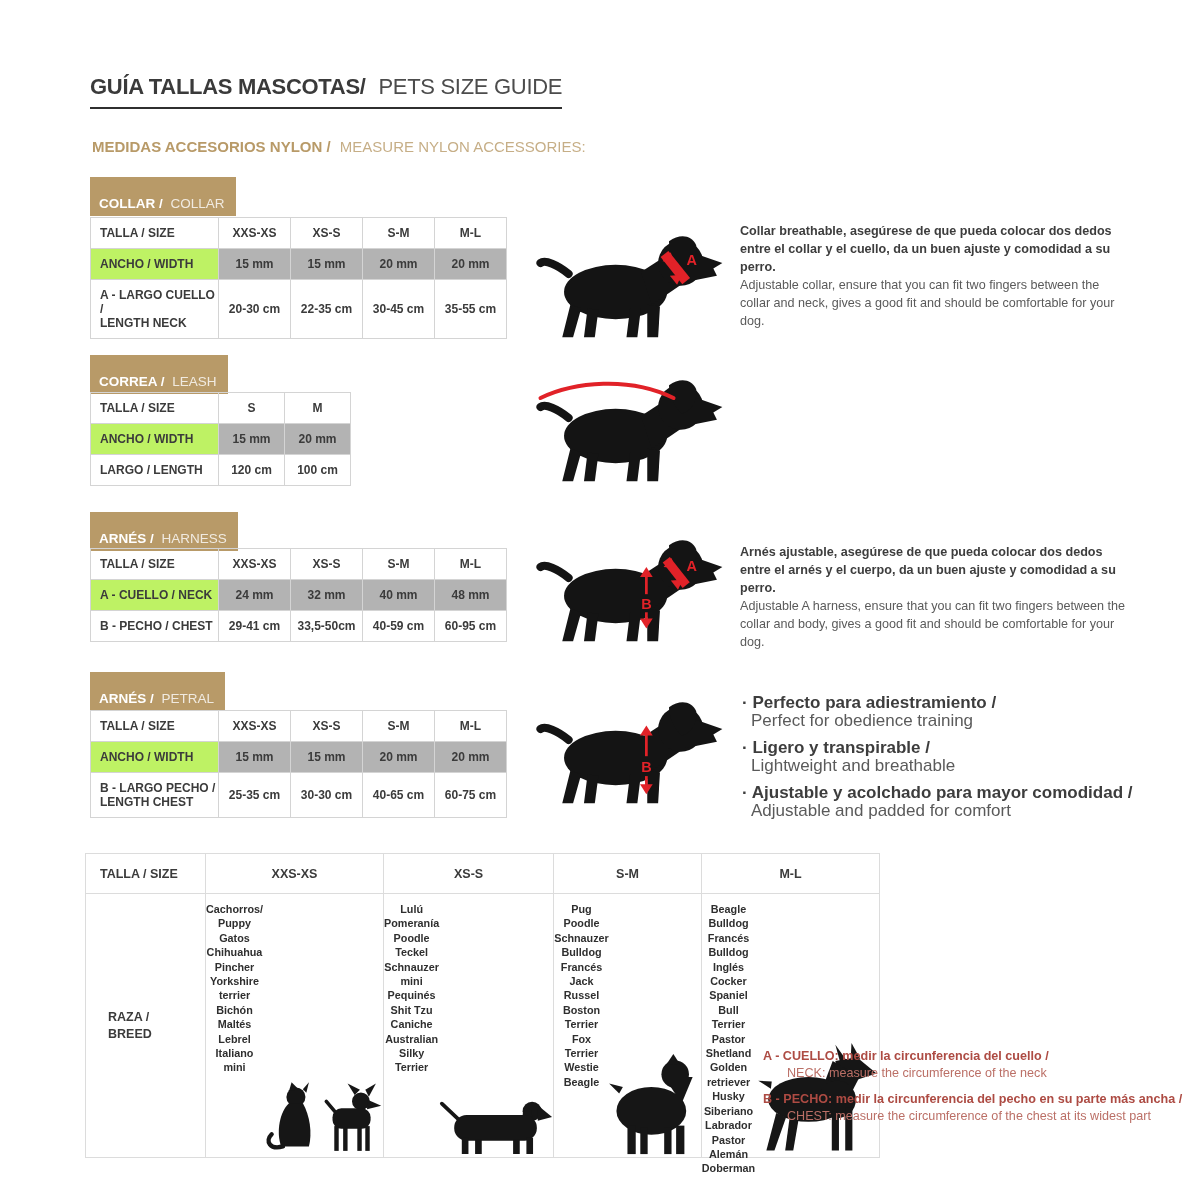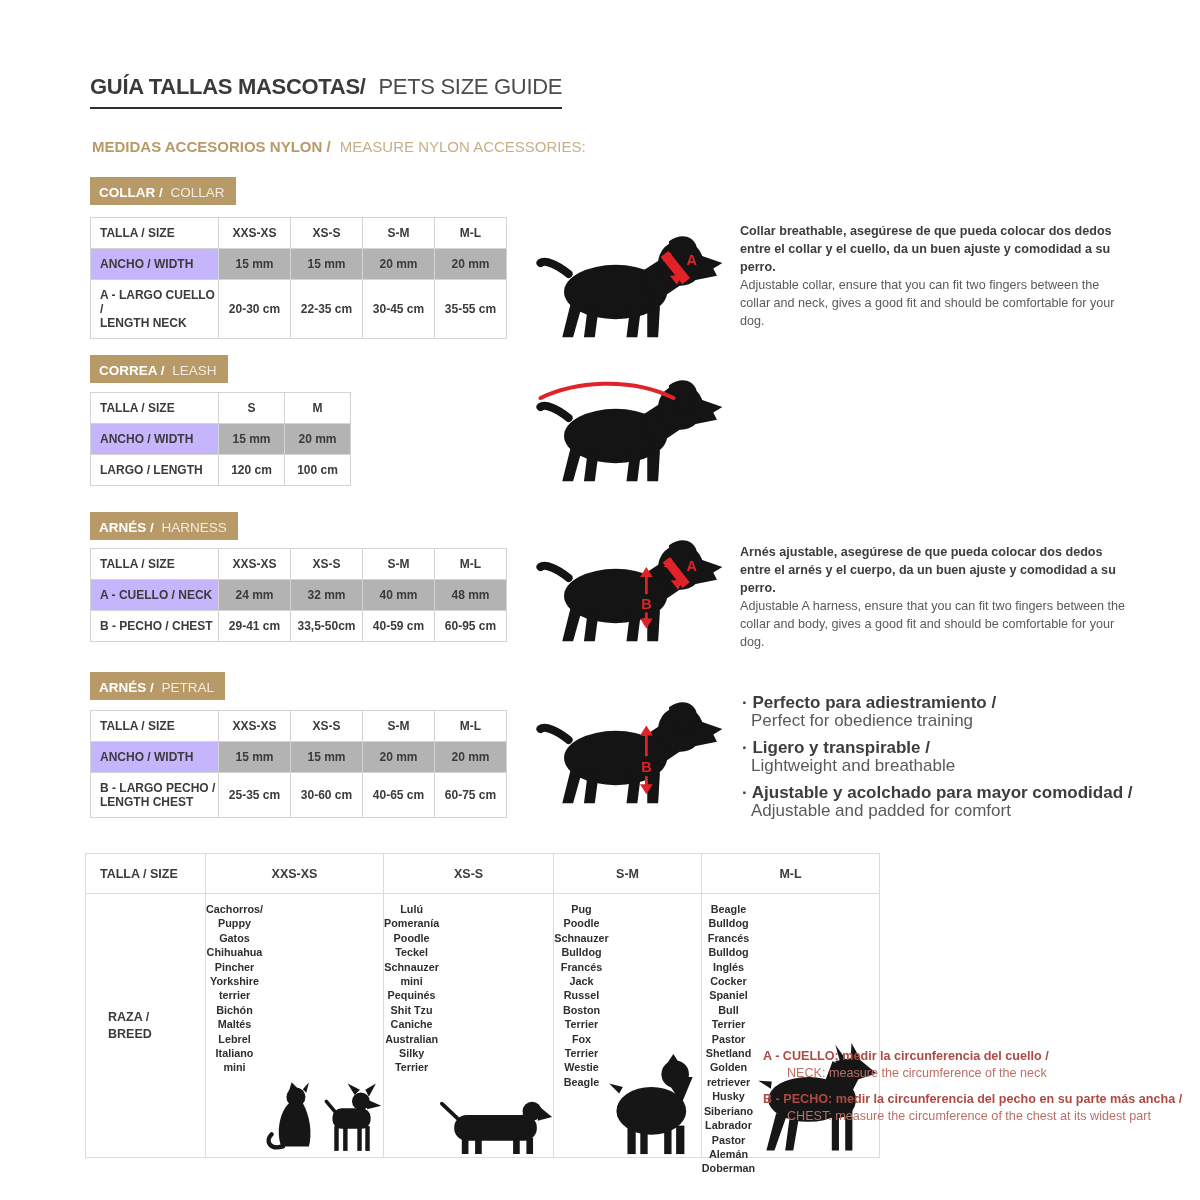--- a/index.html
+++ b/index.html
@@ -13,33 +13,33 @@
   .title{position:absolute;left:90px;top:74px;font-size:22px;letter-spacing:-.3px;
          border-bottom:2px solid #2f2f2f;padding-bottom:7px;}
   .t-es{font-weight:700;color:#3a3a3a;}
   .t-en{font-weight:400;color:#4c4c4c;margin-left:7px;}
   .subtitle{position:absolute;left:92px;top:138px;font-size:15px;}
   .s-es{font-weight:700;color:var(--tan);}
   .s-en{font-weight:400;color:var(--tan);opacity:.8;margin-left:5px;}
 
   
   .badge{position:absolute;left:90px;background:var(--tan);color:#fff;
-         padding:8px 11px 5px 9px;font-size:13.5px;display:inline-block;}
+         padding:19px 11px 5px 9px;font-size:13.5px;display:inline-block;}
   .b-es{font-weight:700;}
   .b-en{font-weight:400;opacity:.8;margin-left:4px;}
 
   
   .size-table{position:absolute;left:90px;border-collapse:collapse;table-layout:fixed;}
   .size-table td{border:1px solid #d4d4d4;text-align:center;font-weight:700;
                  font-size:12px;color:#3b3b3b;padding:8px 2px;}
   .size-table td.lbl{text-align:left;padding-left:9px;white-space:pre-line;width:128px;}
   .size-table.w4 td:not(.lbl){width:72px;}
   .size-table.w2 td:not(.lbl){width:66px;}
   .size-table tr.shade td{background:var(--row_gray);}
-  .size-table tr.shade td.lbl{background:#c4b5fd;}
+  .size-table tr.shade td.lbl{background:#bef264;}
 
   
   .dogfig{position:absolute;left:536px;width:190px;}
   .dog text{font-family:"Liberation Sans",sans-serif;font-weight:700;font-size:16px;
             fill:var(--marker_red);text-anchor:middle;}
 
   
   .desc{position:absolute;left:740px;width:392px;font-size:12.6px;line-height:18px;}
   .d-es{font-weight:700;color:#3d3d3d;display:block;}
   .d-en{font-weight:400;color:#5a5a5a;display:block;}
@@ -248,21 +248,21 @@
       <td class="lbl">ANCHO / WIDTH</td>
       <td>15 mm</td>
       <td>15 mm</td>
       <td>20 mm</td>
       <td>20 mm</td>
     </tr>
     <tr>
       <td class="lbl">B - LARGO PECHO /
 LENGTH CHEST</td>
       <td>25-35 cm</td>
-      <td>30-60 cm</td>
+      <td>30-30 cm</td>
       <td>40-65 cm</td>
       <td>60-75 cm</td>
     </tr>
   </tbody>
     </table>
   <div class="dogfig" style="top:682px">
     <svg class="dog" viewBox="0 0 210 140">
       <use href="#dog-base"></use>
       <g>
         <path d="M122,56 L122,82" stroke="var(--marker_red)" stroke-width="3"></path>

